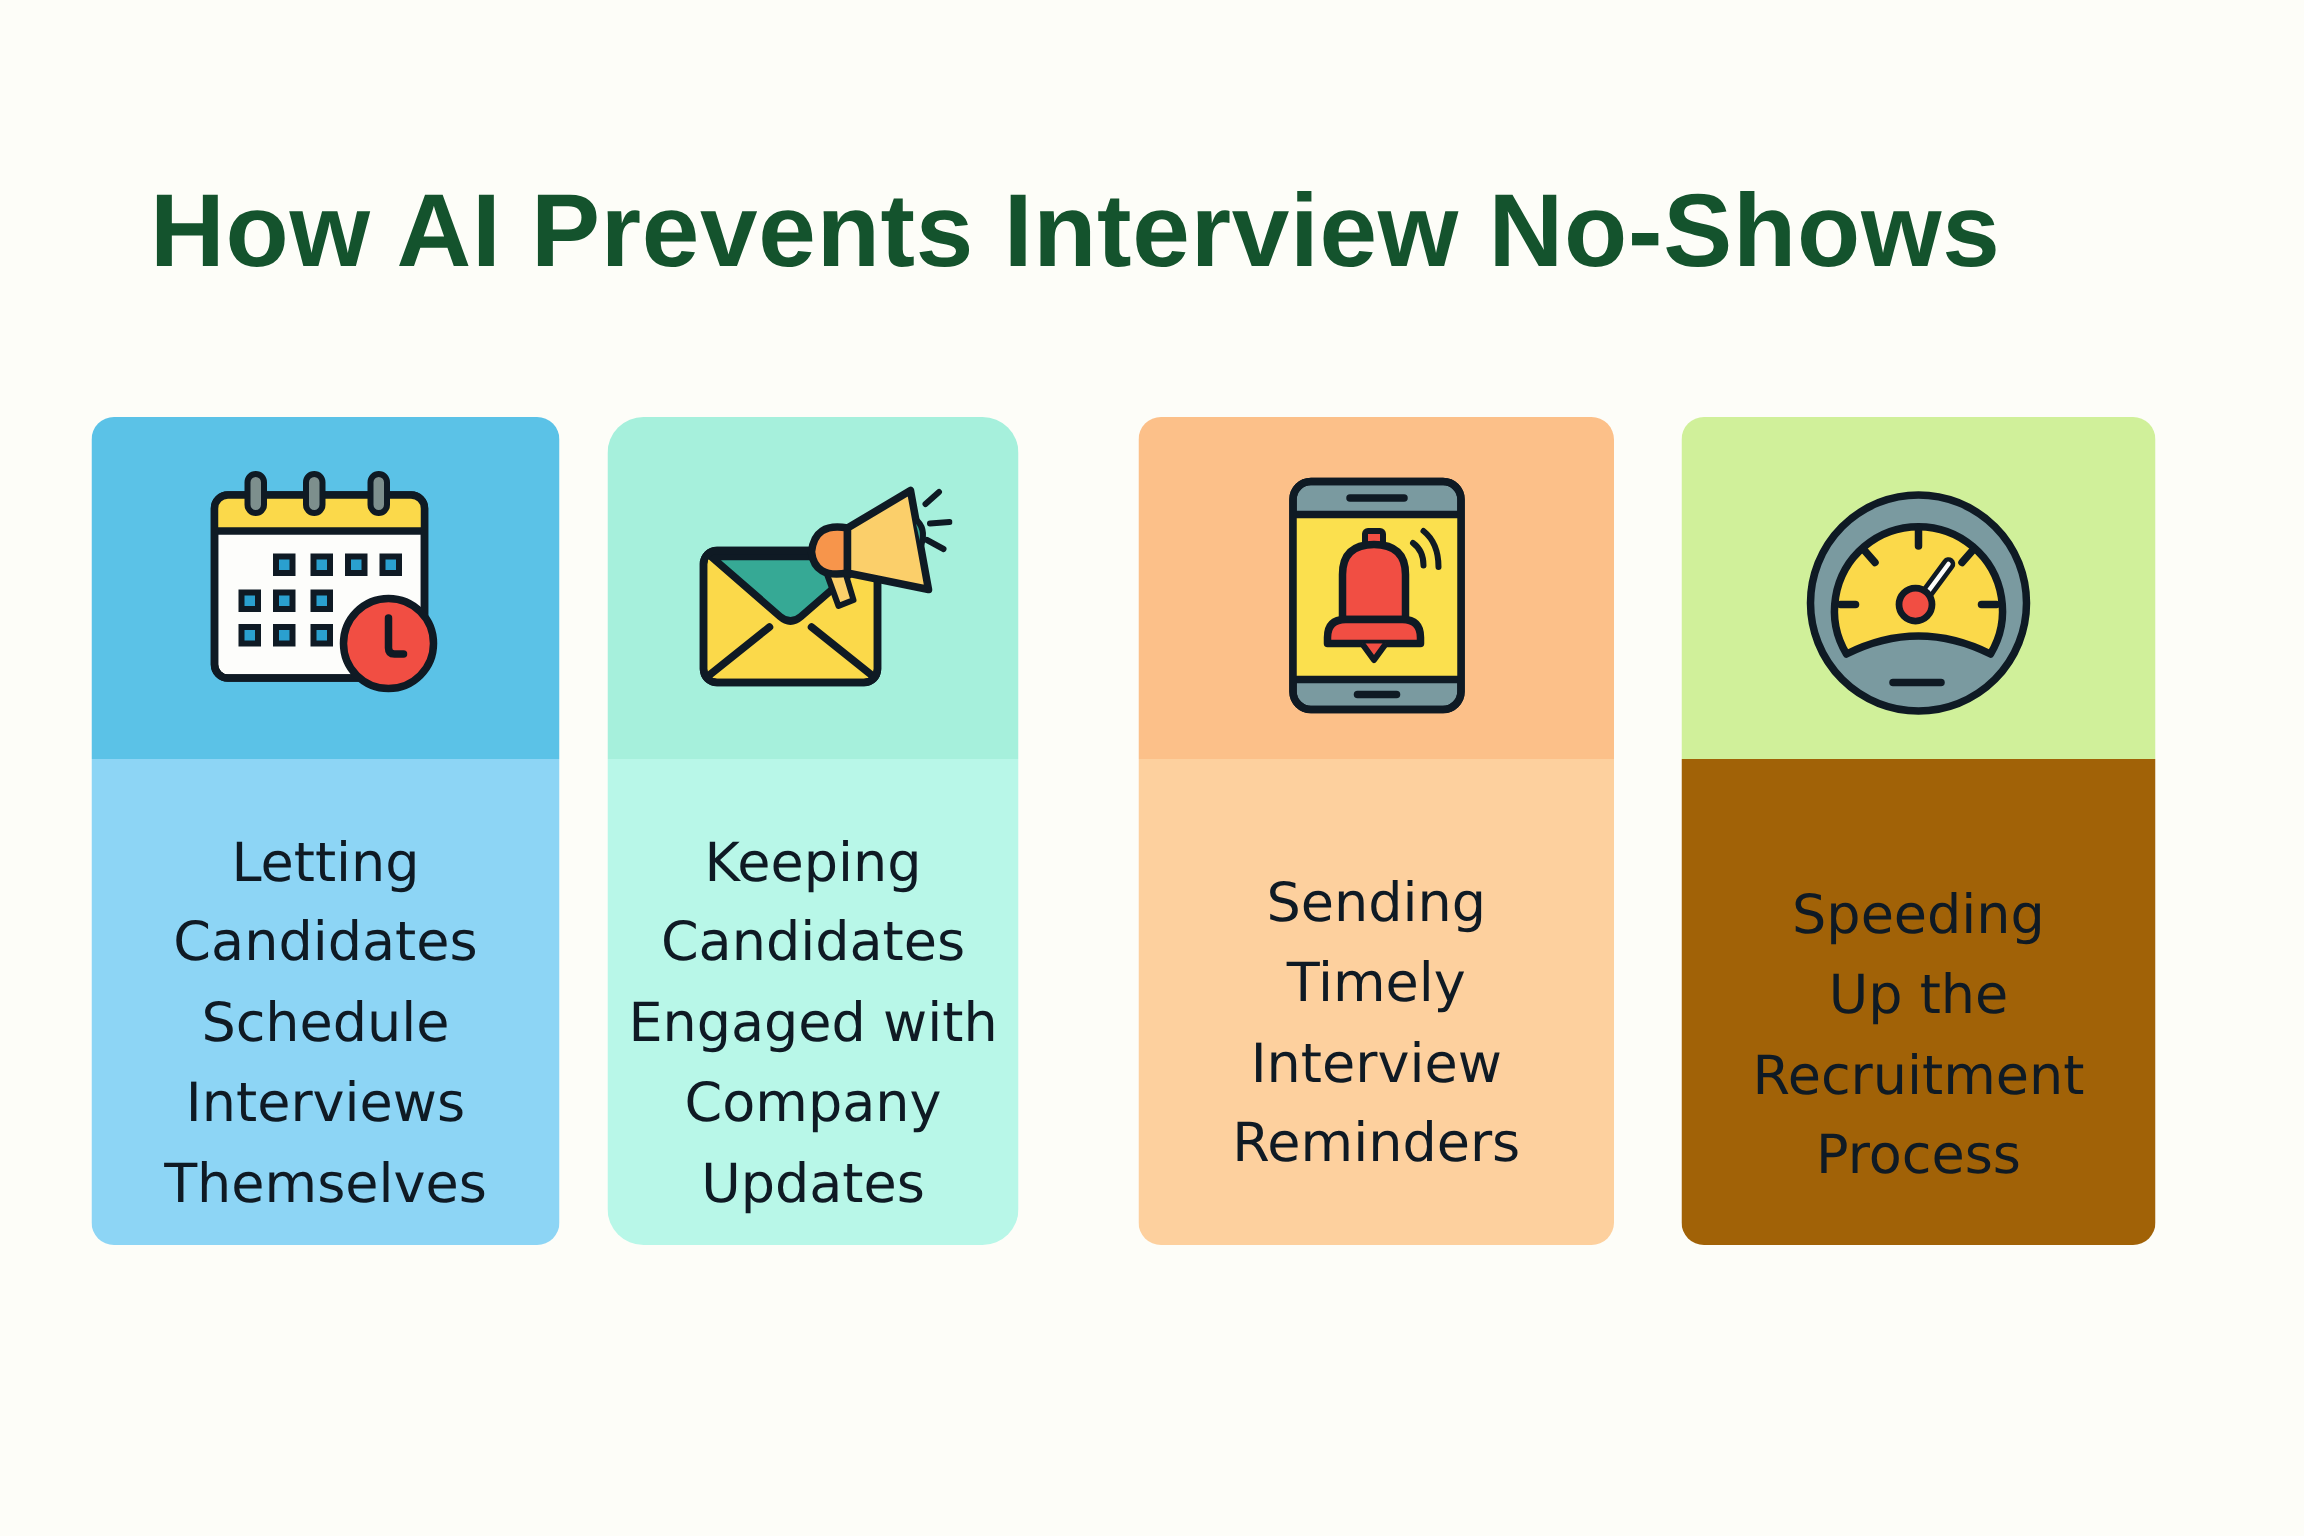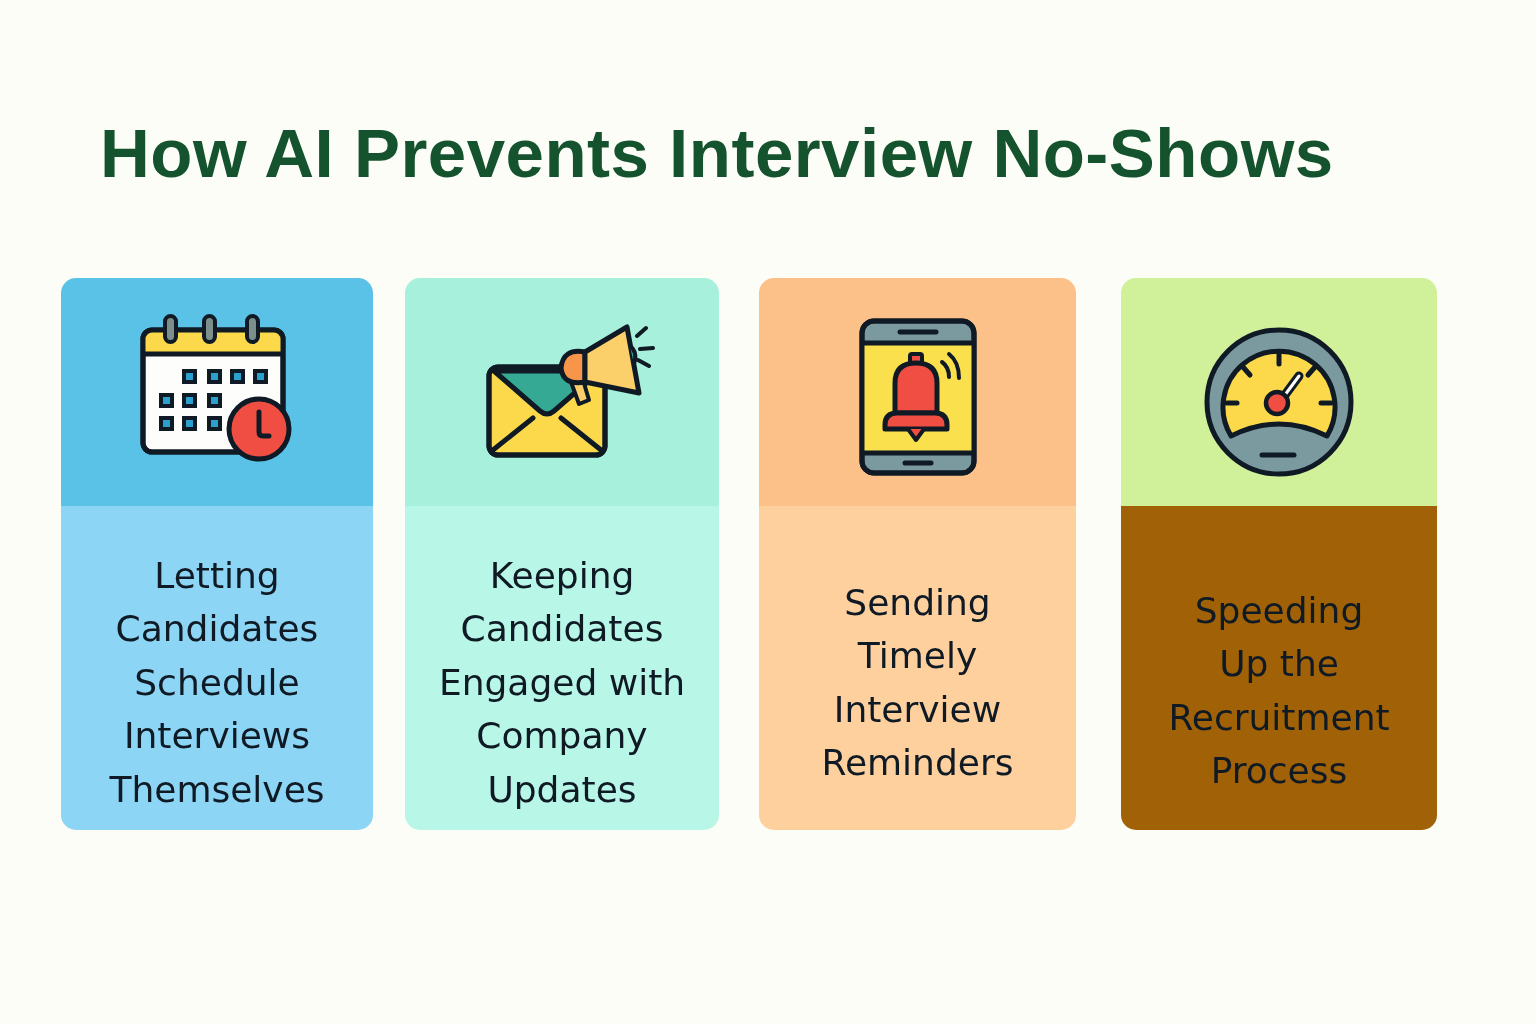--- a/index.html
+++ b/index.html
@@ -102,21 +102,21 @@
   </div>
   <div class="bottom" style="background:#8dd5f5;">
     <p class="label" style="margin-top:29px;">Letting
 Candidates
 Schedule
 Interviews
 Themselves</p>
   </div>
 </div>
 
-<div class="card" style="left:405px;width:314px;">
+<div class="card" style="left:405px;width:274px;border-radius:24px;">
   <div class="top" style="background:#a6f0dc;">
     <span style="margin-left:16px;margin-top:10px;">
       <svg width="170" height="150" viewBox="0 0 170 150">
 
         <rect x="4" y="45" width="116" height="88" rx="9" fill="#fbd94a" stroke="#0f1a24" stroke-width="5"></rect>
 
         <path d="M9 49 h106 l-46 40 q-7 6 -14 0 z" fill="#36a995" stroke="#0f1a24" stroke-width="5" stroke-linejoin="round"></path>
 
         <path d="M8 128 l40 -32 M116 128 l-40 -32" stroke="#0f1a24" stroke-width="5" stroke-linecap="round"></path>
         <rect x="4" y="45" width="116" height="88" rx="9" fill="none" stroke="#0f1a24" stroke-width="5"></rect>

